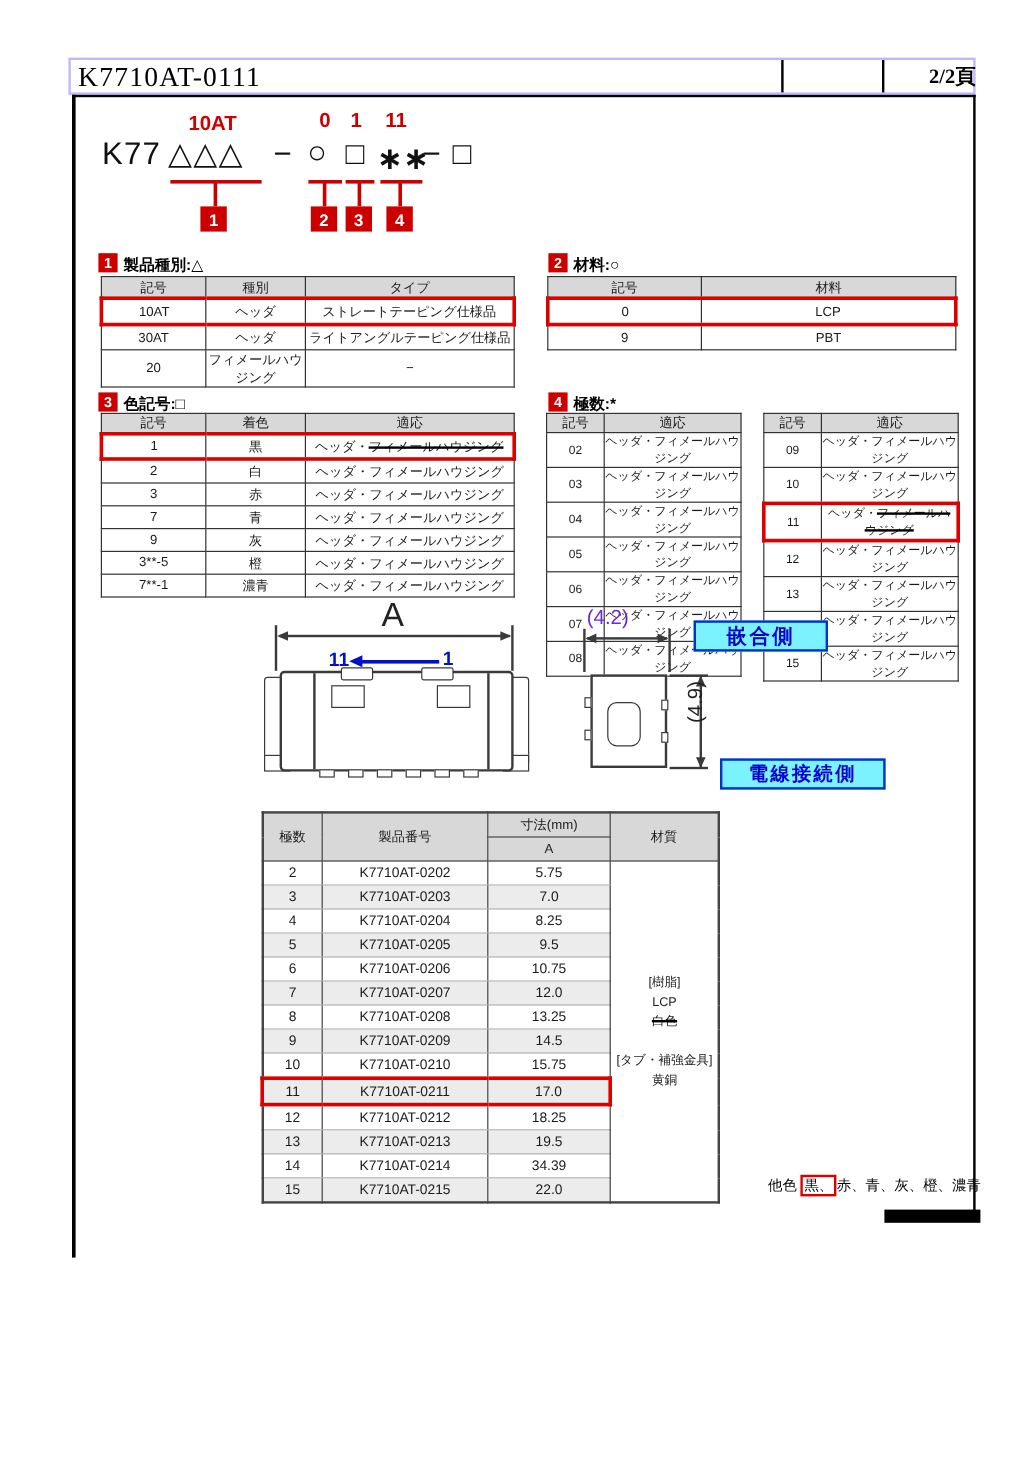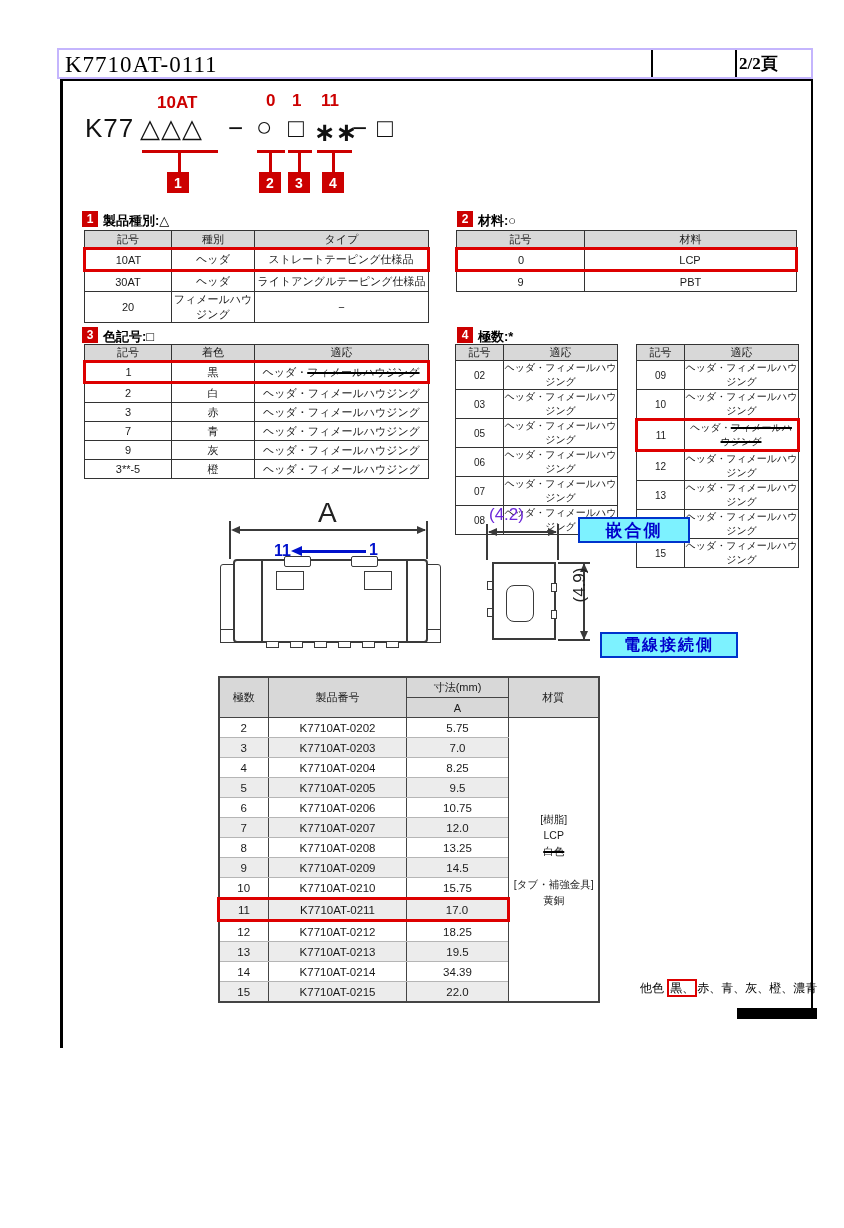--- a/index.html
+++ b/index.html
@@ -5,21 +5,21 @@
   html,body{margin:0;padding:0;background:#fff;}
   .page{position:relative;width:844px;height:1228px;background:#fff;overflow:hidden;
         font-family:"Liberation Sans","DejaVu Sans",sans-serif;color:#1a1a1a;}
   .abs{position:absolute;}
 
   
   .titlebar{left:57px;top:48px;width:756px;height:31px;border:2px solid #c4b5fd;box-sizing:border-box;}
   .title-text{left:6px;top:2px;font-family:"Liberation Serif","DejaVu Serif",serif;
               font-size:23px;letter-spacing:1px;color:#000;}
   .tb-div{top:0;width:2px;height:27px;background:#000;}
-  .page-num{left:680px;top:2px;width:74px;text-align:left;font-weight:bold;font-size:17px;
+  .page-num{left:680px;top:2px;width:74px;text-align:right;font-weight:bold;font-size:17px;
             font-family:"Liberation Serif","DejaVu Serif",serif;color:#000;}
 
   
   .frame-line{background:#000;}
 
   
   .pn{color:#111;}
   .pn-red{color:#cc0000;font-weight:bold;font-size:17px;}
   .redline{background:#cc0000;}
   .callout{width:22px;height:21px;background:#cc0000;color:#fff;font-weight:bold;font-size:14px;
@@ -215,20 +215,25 @@
         <tr>
           <td>9</td>
           <td>灰</td>
           <td>ヘッダ・フィメールハウジング</td>
         </tr>
         <tr>
           <td>3**-5</td>
           <td>橙</td>
           <td>ヘッダ・フィメールハウジング</td>
         </tr>
+        <tr>
+          <td>7**-1</td>
+          <td>濃青</td>
+          <td>ヘッダ・フィメールハウジング</td>
+        </tr>
       </tbody>
     </table>
 
   <div class="abs badge" style="left:457px;top:327px;">4</div>
   <div class="abs sec-label" style="left:478px;top:328px;">極数:*</div>
   <table class="abs sec s4" style="left:455px;top:344px;width:162px;">
     <colgroup>
         <col style="width:48px">
         <col style="width:114px">
       </colgroup>
@@ -238,20 +243,24 @@
           <th>適応</th>
         </tr>
       </thead>
       <tbody>
         <tr>
           <td>02</td>
           <td>ヘッダ・フィメールハウジング</td>
         </tr>
         <tr>
           <td>03</td>
+          <td>ヘッダ・フィメールハウジング</td>
+        </tr>
+        <tr>
+          <td>04</td>
           <td>ヘッダ・フィメールハウジング</td>
         </tr>
         <tr>
           <td>05</td>
           <td>ヘッダ・フィメールハウジング</td>
         </tr>
         <tr>
           <td>06</td>
           <td>ヘッダ・フィメールハウジング</td>
         </tr>

